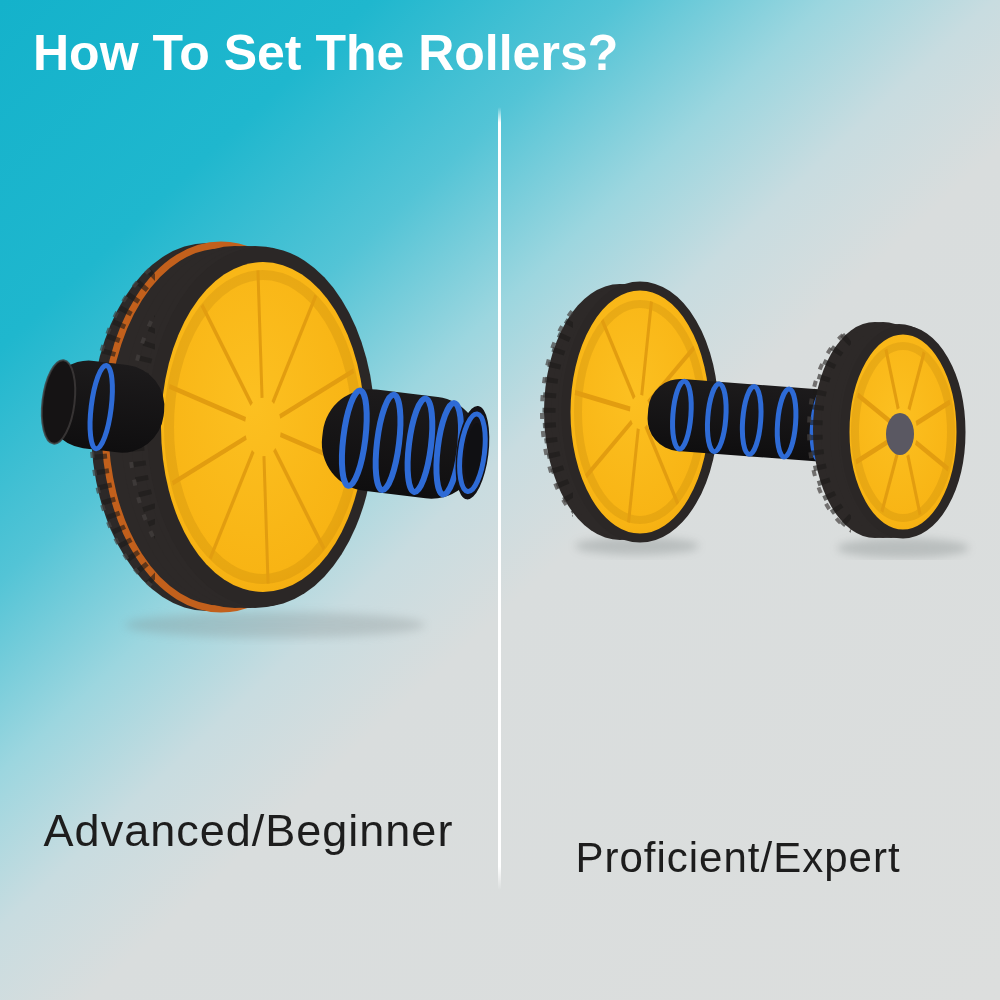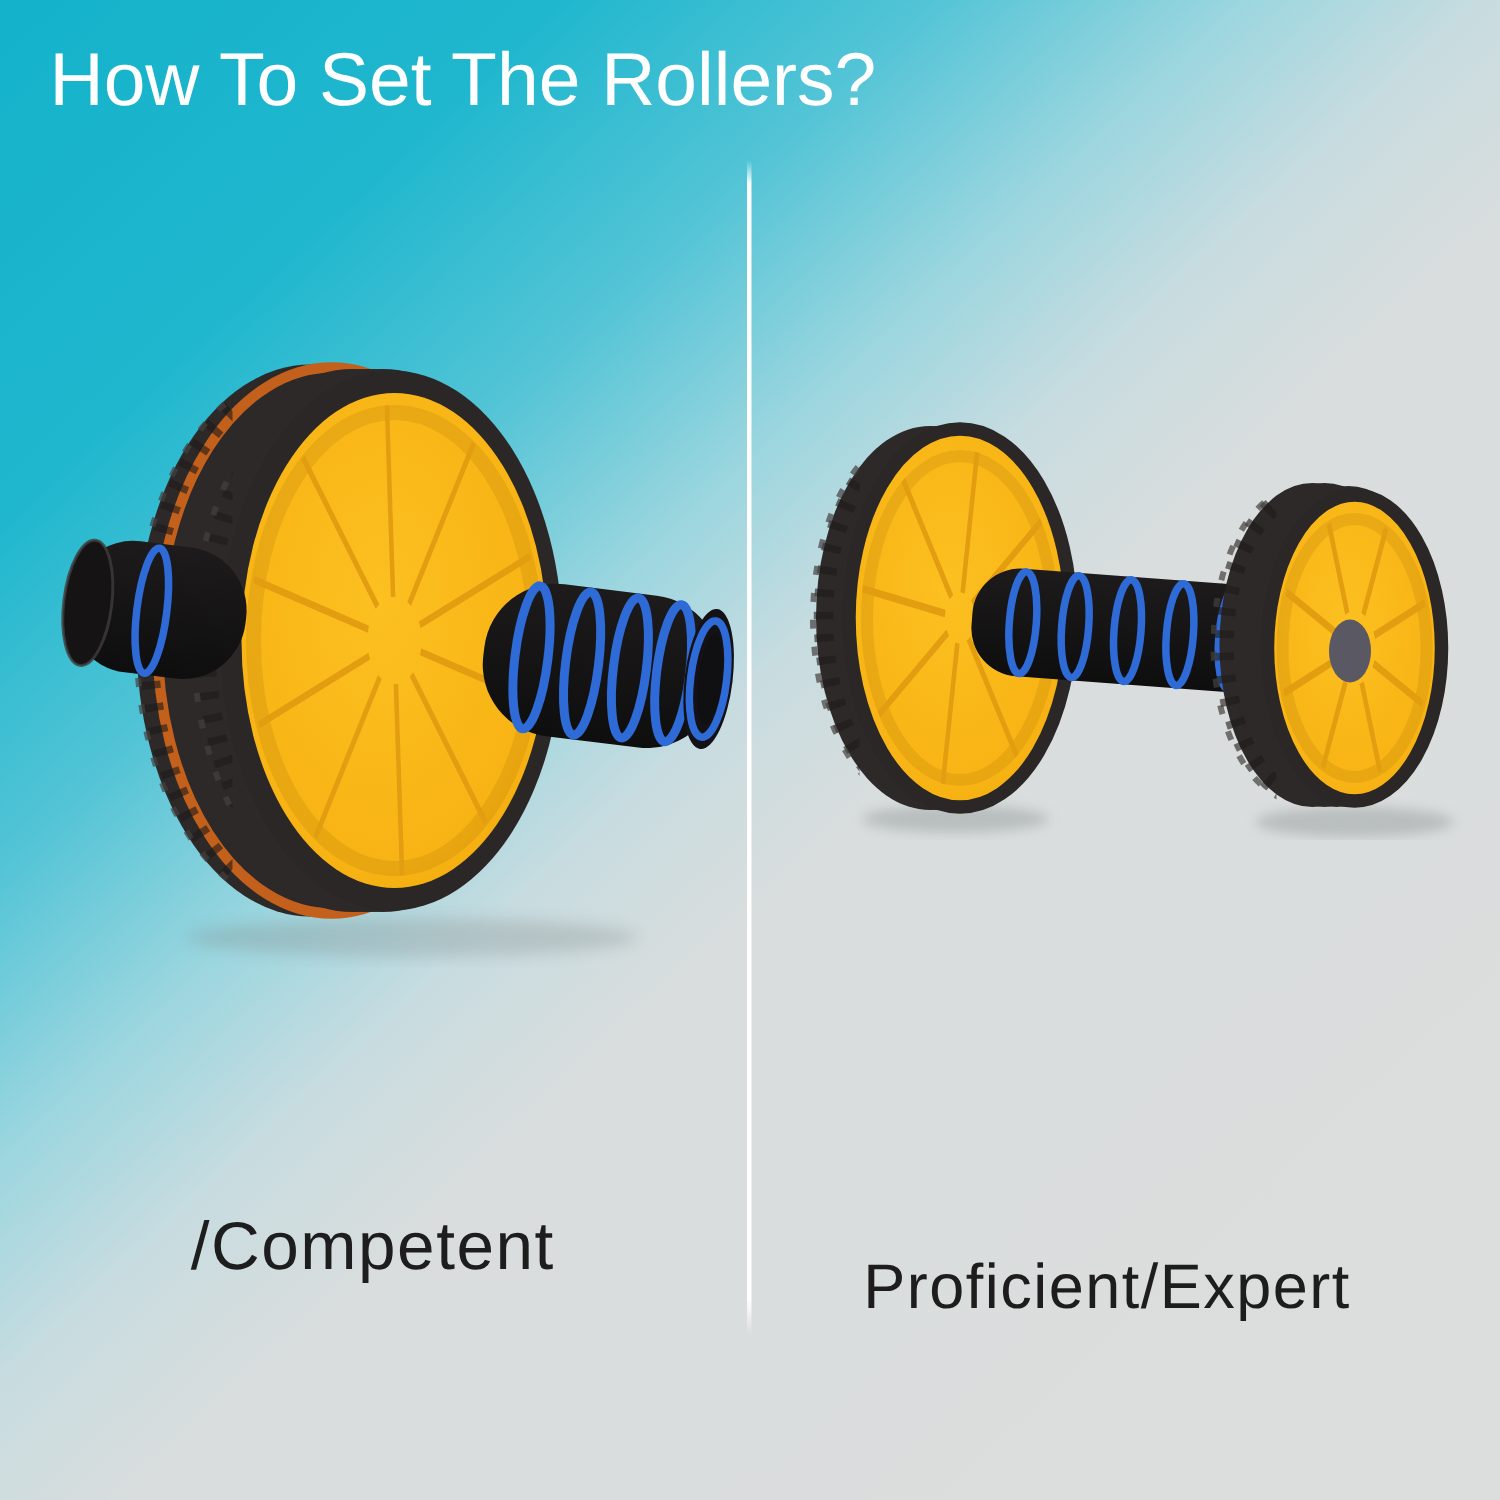--- a/index.html
+++ b/index.html
@@ -5,21 +5,21 @@
   html,body{margin:0;padding:0;}
   body{width:1000px;height:1000px;overflow:hidden;font-family:"Liberation Sans",sans-serif;}
   .canvas{
     position:relative;width:1000px;height:1000px;
     background:linear-gradient(137deg,
       #14b2cb 0%, #1fb7ce 18%, #53c4d6 30%, #9cd6df 40%,
       #c8dce0 48%, #d9dddd 56%, #dcdedd 100%);
   }
   .title{
     position:absolute;left:33px;top:24px;
-    font-size:50px;font-weight:400;letter-spacing:0px;
+    font-size:50px;font-weight:700;letter-spacing:0px;
     color:#ffffff;white-space:nowrap;
   }
   .divider{
     position:absolute;left:498px;top:107px;width:3px;height:783px;
     background:linear-gradient(to bottom,rgba(255,255,255,0) 0%,#ffffff 2%,#ffffff 97%,rgba(255,255,255,0) 100%);
     border-radius:2px;
   }
   .product{position:absolute;}
   .product-left{left:25px;top:215px;width:480px;height:430px;}
   .product-right{left:515px;top:240px;width:470px;height:320px;}
@@ -257,17 +257,17 @@
           </g>
         <g transform="rotate(340)">
             <line class="spoke" x1="14" y1="0" x2="50" y2="0"></line>
           </g>
       </g>
       <ellipse cx="385" cy="194" rx="14" ry="21" fill="#5a5862"></ellipse>
     </g>
   </svg>
 
   <div class="label label-left">
-    <div>/Competent</div>
+    <div>Advanced/Beginner</div>
   </div>
   <div class="label label-right">Proficient/Expert</div>
 
 </div>
 
 </body></html>

